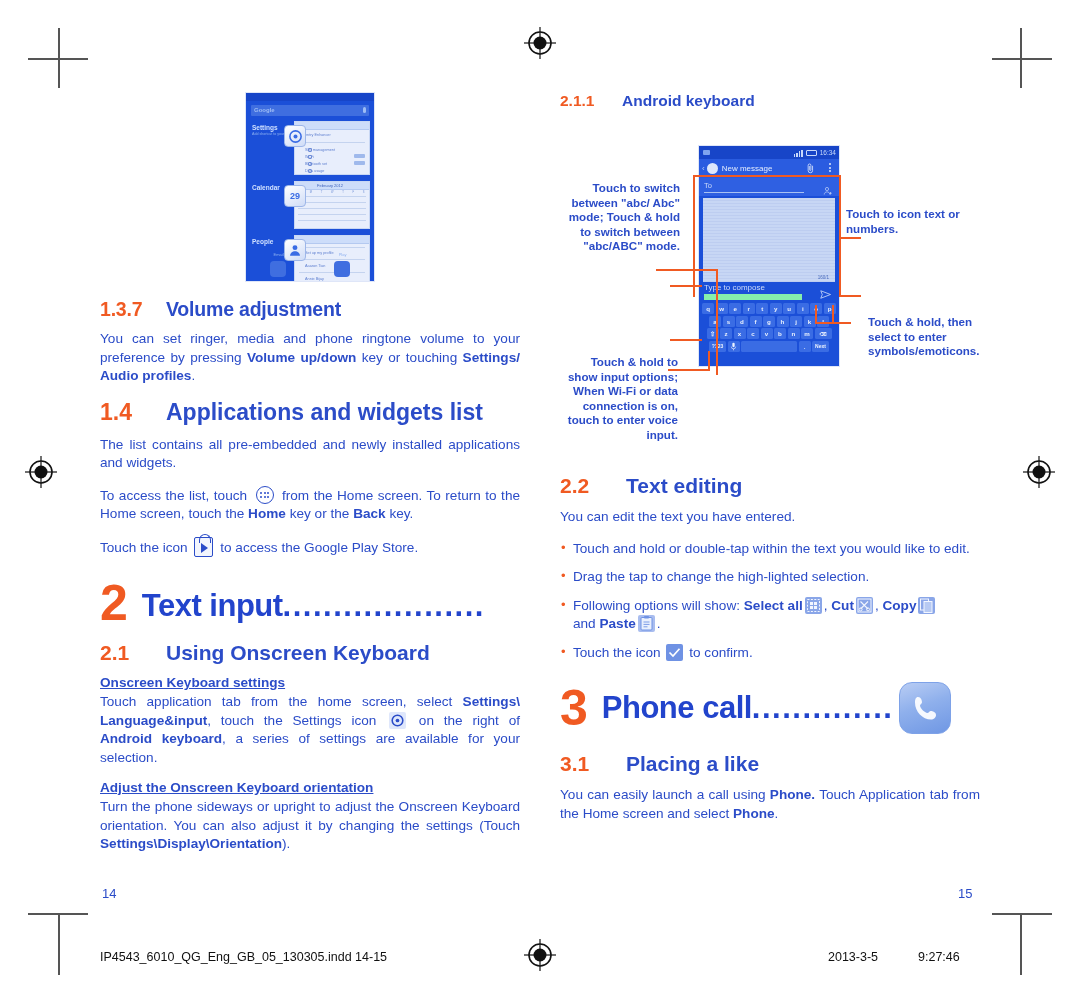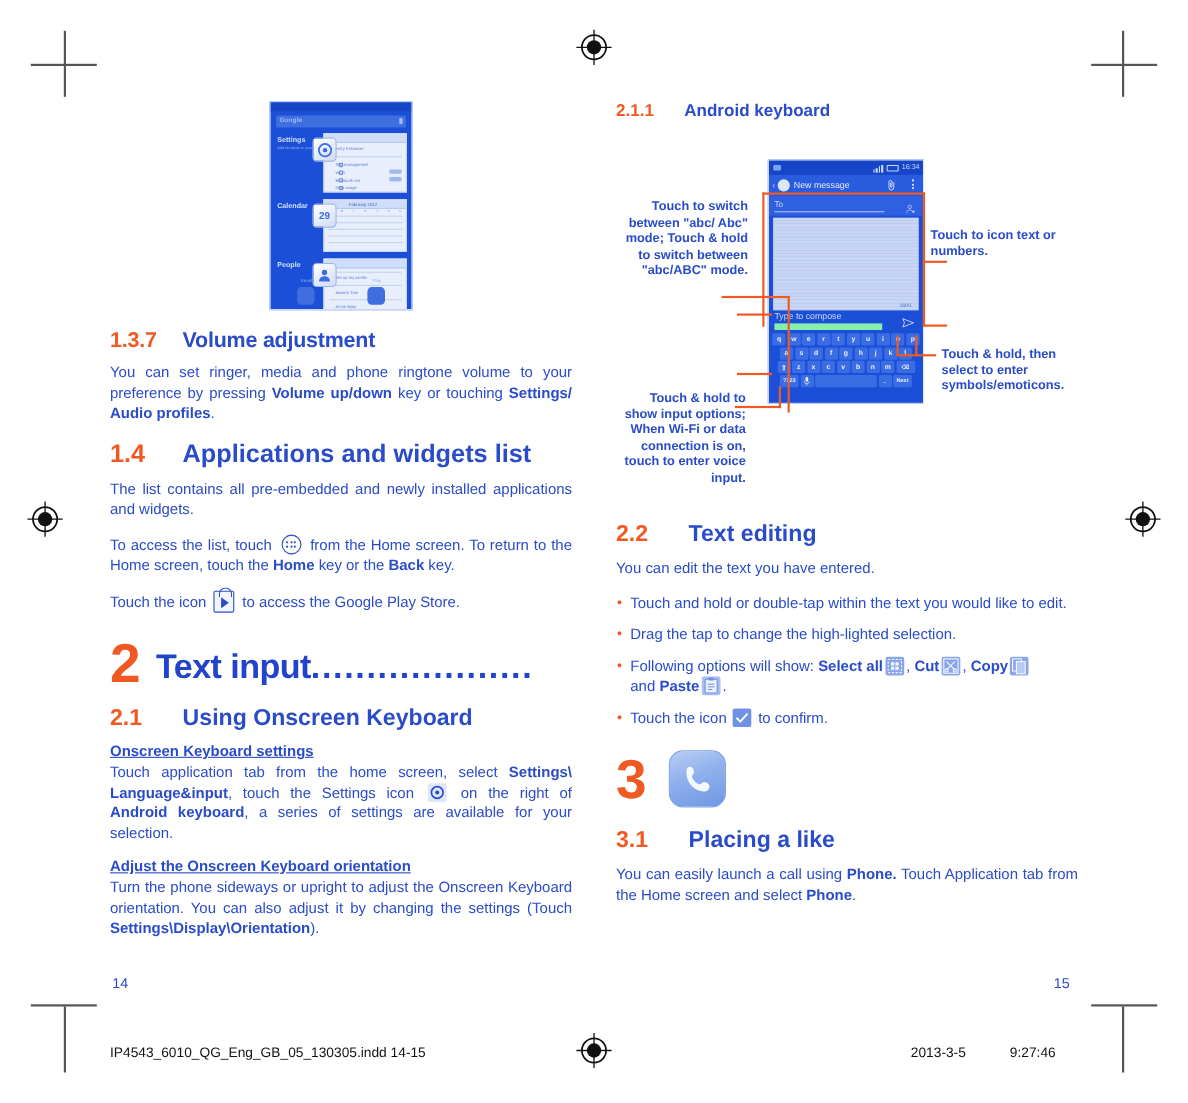--- a/index.html
+++ b/index.html
@@ -524,21 +524,21 @@
 
       <div class="lead h" style="left:255px; top:205px; width:36px;"></div>
       <div class="lead v" style="left:255px; top:188px; height:18px;"></div>
       <div class="lead v" style="left:272px; top:188px; height:18px;"></div>
 
       <div class="callout r" style="left:0px; top:64px; width:120px;">Touch to switch between "abc/ Abc" mode; Touch &amp; hold to switch between "abc/ABC" mode.</div>
 
       <div class="callout l" style="left:286px; top:90px; width:128px;">Touch to icon text or numbers.</div>
 
 
-      <div class="callout l" style="left:296px; top:198px; width:122px;">Touch &amp; hold, then select to enter symbols/emoticons.</div>
+      <div class="callout l" style="left:308px; top:198px; width:122px;">Touch &amp; hold, then select to enter symbols/emoticons.</div>
 
       <div class="callout r" style="left:0px; top:238px; width:118px;">Touch &amp; hold to show input options; When Wi-Fi or data connection is on, touch to enter voice input.</div>
     </div>
 
     <h2 class="h1" style="font-size:21px; margin-top:12px;">
       <span class="num">2.2</span><span class="txt">Text editing</span>
     </h2>
     <p class="body">You can edit the text you have entered.</p>
 
     <ul class="bullets">
@@ -563,20 +563,21 @@
               <rect x="6" y="1" width="5" height="2.6" rx="0.8" fill="#6f92e4"></rect>
               <path d="M5.5 7h6M5.5 9.4h6M5.5 11.8h4" stroke="#6f92e4" stroke-width="0.9"></path>
             </svg></span><span>.</span></li>
       <li><span>Touch the icon </span><span class="chip check"><svg width="17" height="17" viewBox="0 0 17 17">
               <path d="M3.5 8.5 L7 12 L13.5 4.8" fill="none" stroke="#ffffff" stroke-width="1.7"></path>
             </svg></span><span> to confirm.</span></li>
     </ul>
 
     <div class="chapter" style="margin-top:20px; align-items:center;">
       <span class="cnum">3</span>
+      <span class="ctitle"><span>Phone call</span><span class="dots">..............</span></span>
       <span class="phone-icon">
         <svg width="34" height="34" viewBox="0 0 34 34">
           <path d="M9 5c3 0 4 3.5 4 5.2 0 1.4-2 2-2 3.4 0 2.6 4.8 7.4 7.4 7.4 1.4 0 2-2 3.4-2 1.7 0 5.2 1 5.2 4 0 2.6-2.2 4.6-5 4.6C13.6 27.6 6 20 6 10.6 6 7.4 6.8 5 9 5z" fill="#ffffff" opacity="0.92"></path>
         </svg>
       </span>
     </div>
 
     <h2 class="h1" style="font-size:21px;">
       <span class="num">3.1</span><span class="txt">Placing a like</span>
     </h2>

